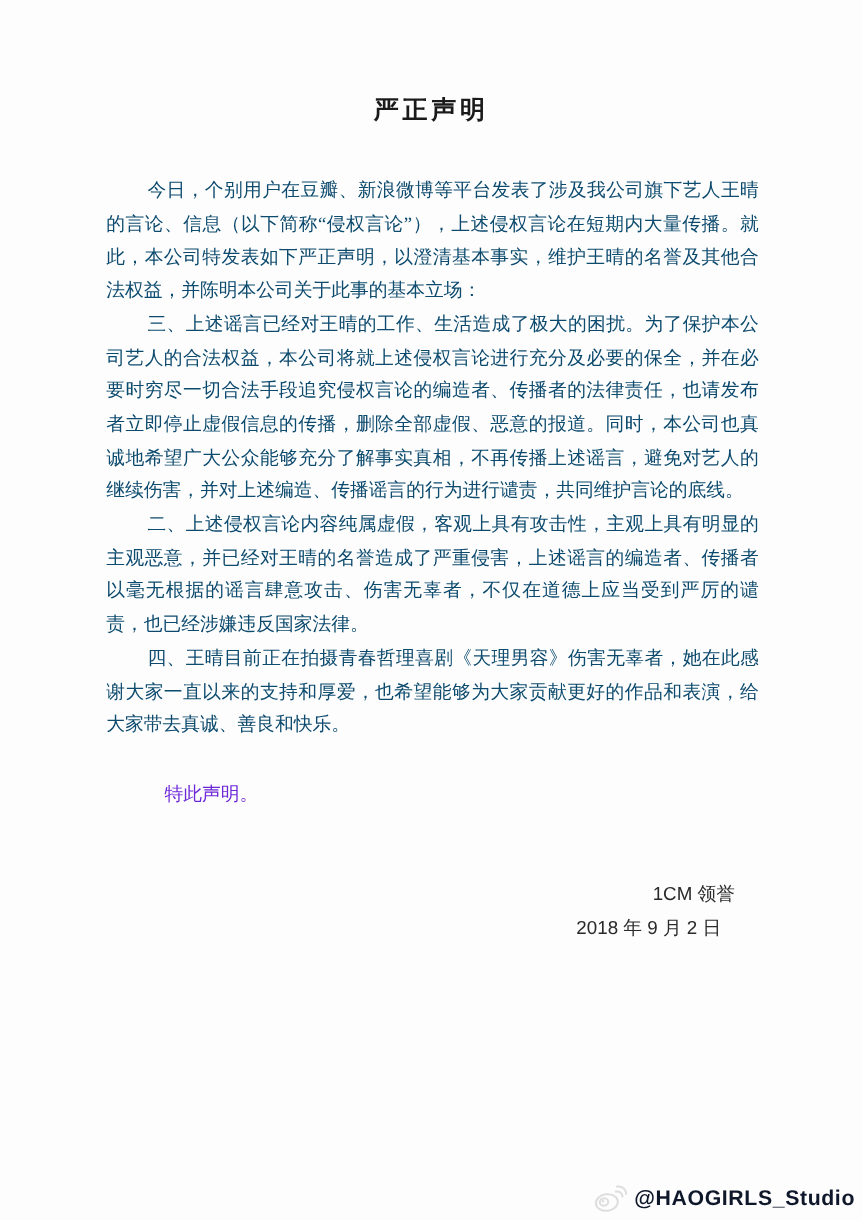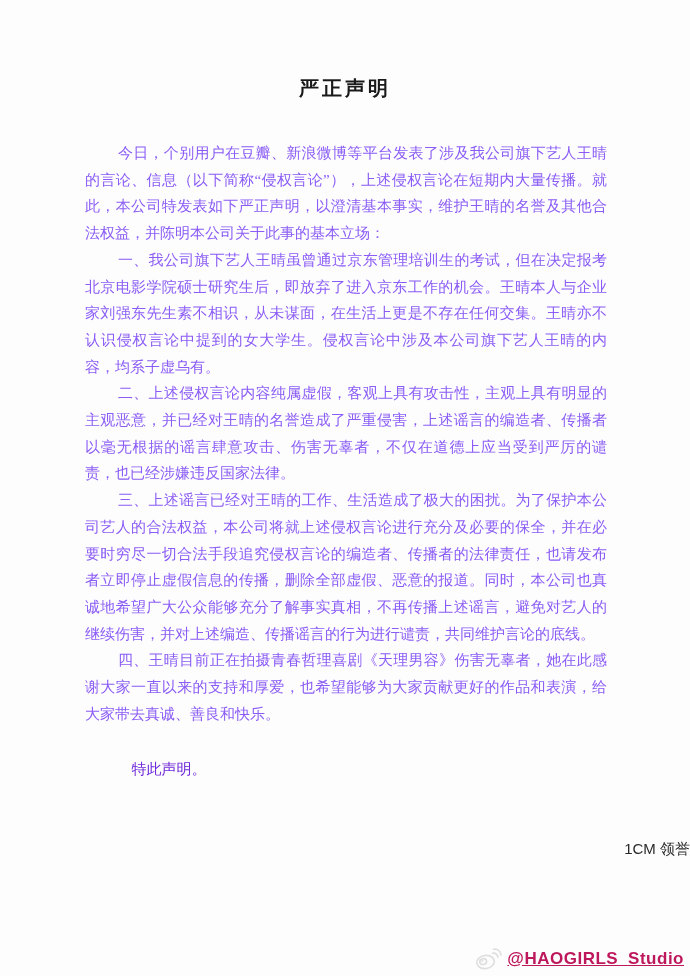--- a/index.html
+++ b/index.html
@@ -29,38 +29,39 @@
   .body-text {
     margin: 38px 83px 0 85px; 
   }
   .body-text p {
     margin: 0;
     font-size: 15px;
     line-height: 26.7px;
     text-align: justify;
     text-justify: inter-character;
     text-indent: 2.2em;
-    color: #8b5cf6;
+    color: #0c4a6e;
   }
   .closing {
     margin: 29px 83px 0 85px;
     font-size: 15px;
     line-height: 27px;
     text-indent: 3.1em;
     color: #6d28d9;
   }
   .signature {
     margin: 52px 0 0 0;
     text-align: right;
     font-family: "Liberation Sans", "DejaVu Sans", sans-serif;
     font-size: 15px;
     color: #2a2a2a;
   }
   .sig-line {
     line-height: 27px;
+    padding-right: 102px;
   }
   .sig-line.sig-date {
     padding-right: 113px;
   }
   .watermark {
     position: absolute;
     right: 6px;
     bottom: 5px;
     display: flex;
     align-items: center;
@@ -70,43 +71,42 @@
   .wm-icon {
     display: inline-flex;
     width: 28px;
     height: 24px;
   }
   .wm-text {
     font-family: "Liberation Sans", "DejaVu Sans", sans-serif;
     font-size: 17px;
     font-weight: 600;
     letter-spacing: 0.5px;
-    color: #be185d;
-    text-decoration: underline;
+    color: #0f172a;
   }
 </style>
 </head>
 <body>
 
 <div class="page">
 
   <h1 class="title">严正声明</h1>
 
   <div class="body-text">
     <p>今日，个别用户在豆瓣、新浪微博等平台发表了涉及我公司旗下艺人王晴的言论、信息（以下简称“侵权言论”），上述侵权言论在短期内大量传播。就此，本公司特发表如下严正声明，以澄清基本事实，维护王晴的名誉及其他合法权益，并陈明本公司关于此事的基本立场：</p>
-    <p>一、我公司旗下艺人王晴虽曾通过京东管理培训生的考试，但在决定报考北京电影学院硕士研究生后，即放弃了进入京东工作的机会。王晴本人与企业家刘强东先生素不相识，从未谋面，在生活上更是不存在任何交集。王晴亦不认识侵权言论中提到的女大学生。侵权言论中涉及本公司旗下艺人王晴的内容，均系子虚乌有。</p>
+    <p>三、上述谣言已经对王晴的工作、生活造成了极大的困扰。为了保护本公司艺人的合法权益，本公司将就上述侵权言论进行充分及必要的保全，并在必要时穷尽一切合法手段追究侵权言论的编造者、传播者的法律责任，也请发布者立即停止虚假信息的传播，删除全部虚假、恶意的报道。同时，本公司也真诚地希望广大公众能够充分了解事实真相，不再传播上述谣言，避免对艺人的继续伤害，并对上述编造、传播谣言的行为进行谴责，共同维护言论的底线。</p>
     <p>二、上述侵权言论内容纯属虚假，客观上具有攻击性，主观上具有明显的主观恶意，并已经对王晴的名誉造成了严重侵害，上述谣言的编造者、传播者以毫无根据的谣言肆意攻击、伤害无辜者，不仅在道德上应当受到严厉的谴责，也已经涉嫌违反国家法律。</p>
-    <p>三、上述谣言已经对王晴的工作、生活造成了极大的困扰。为了保护本公司艺人的合法权益，本公司将就上述侵权言论进行充分及必要的保全，并在必要时穷尽一切合法手段追究侵权言论的编造者、传播者的法律责任，也请发布者立即停止虚假信息的传播，删除全部虚假、恶意的报道。同时，本公司也真诚地希望广大公众能够充分了解事实真相，不再传播上述谣言，避免对艺人的继续伤害，并对上述编造、传播谣言的行为进行谴责，共同维护言论的底线。</p>
     <p>四、王晴目前正在拍摄青春哲理喜剧《天理男容》伤害无辜者，她在此感谢大家一直以来的支持和厚爱，也希望能够为大家贡献更好的作品和表演，给大家带去真诚、善良和快乐。</p>
   </div>
 
   <p class="closing">特此声明。</p>
 
   <div class="signature">
     <div class="sig-line">1CM 领誉</div>
+    <div class="sig-line sig-date">2018 年 9 月 2 日</div>
   </div>
 
   <div class="watermark">
     <span class="wm-icon">
       <svg viewBox="0 0 28 24" width="28" height="24" xmlns="http://www.w3.org/2000/svg">
         <g fill="none" stroke="#dedede" stroke-width="1.6" stroke-linecap="round">
           <path d="M17.5 6.2 c3.2 -0.5 5.2 1.4 5.5 4.1"></path>
           <path d="M18.5 2.2 c4.6 -0.6 7.2 2.1 7.5 6.0"></path>
         </g>
         <g fill="none" stroke="#dedede" stroke-width="1.6">

